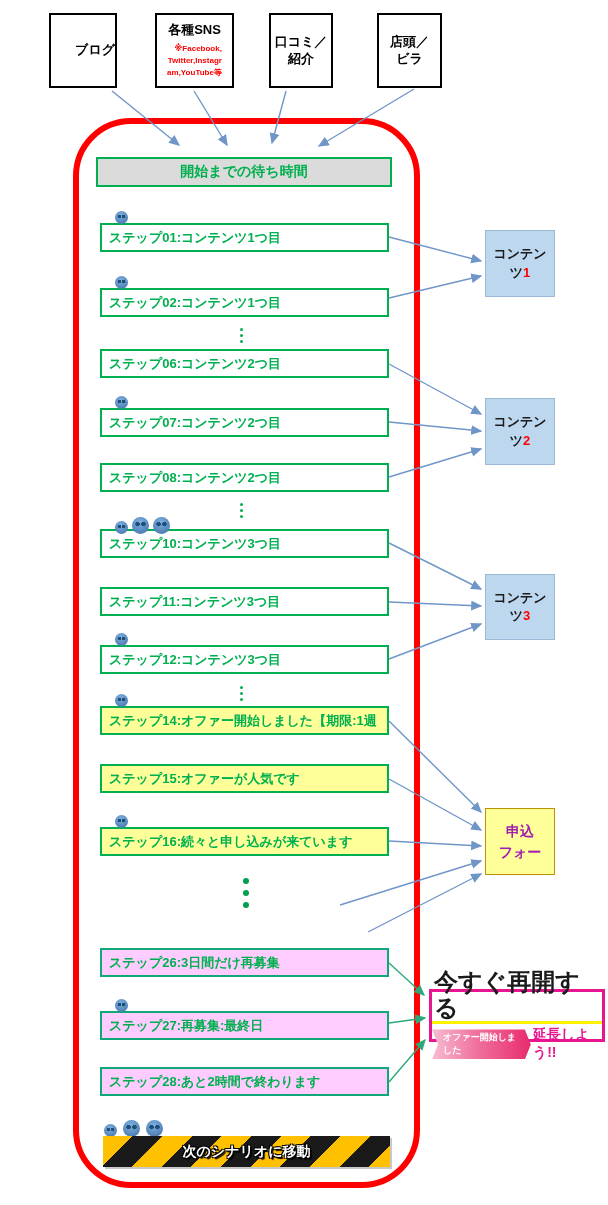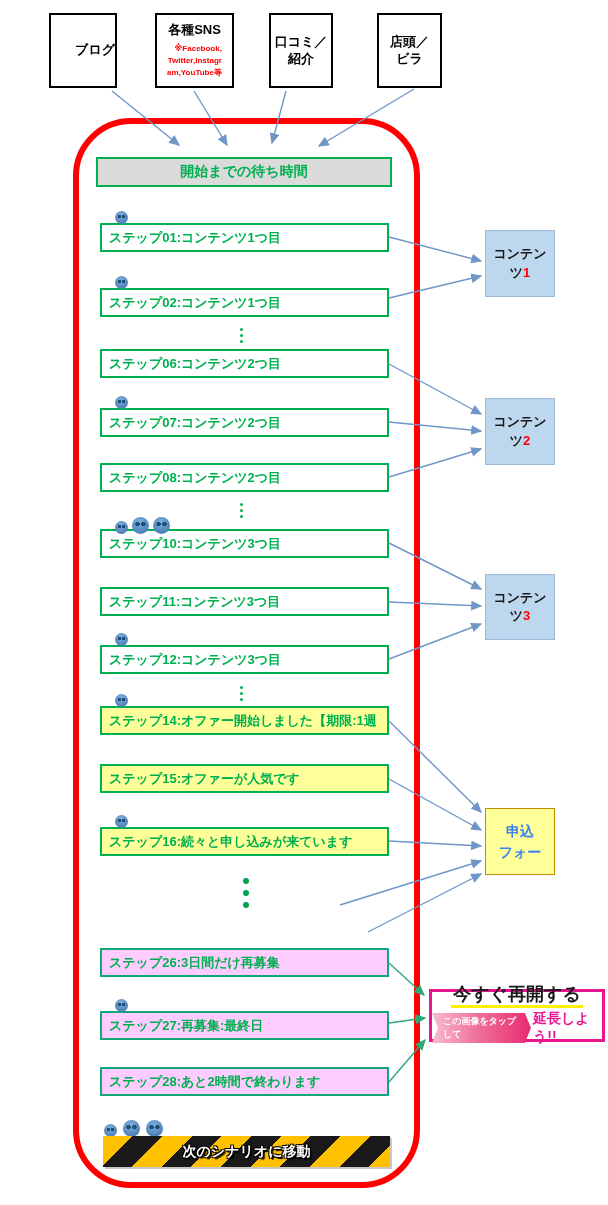--- a/index.html
+++ b/index.html
@@ -59,27 +59,27 @@
   .target{position:absolute;left:485px;width:70px;box-sizing:border-box;background:#BDD7EE;
           border:1px solid #9CB9D8;display:flex;align-items:center;justify-content:center;
           text-align:center;font-weight:bold;font-size:13px;color:#1a1a1a;}
   .target .inner{width:60px;line-height:1.4;word-break:break-all;}
   .target .num{color:#FF0000;}
   .t1{top:230px;height:67px;}
   .t2{top:398px;height:67px;}
   .t3{top:574px;height:66px;justify-content:center;}
   .signup{position:absolute;left:485px;top:808px;width:70px;height:67px;box-sizing:border-box;
           background:#FFFF99;border:1px solid #BF9000;display:flex;align-items:center;justify-content:center;
-          color:#3b82f6;font-weight:bold;font-size:14px;text-align:center;white-space:pre-line;line-height:1.5;}
+          color:#a21caf;font-weight:bold;font-size:14px;text-align:center;white-space:pre-line;line-height:1.5;}
 
   
   .cta{position:absolute;left:429px;top:989px;width:176px;height:53px;box-sizing:border-box;
        background:#fff;border:3px solid #E81591;display:flex;flex-direction:column;
        align-items:center;justify-content:center;gap:1px;}
-  .cta .title{font-size:18px;font-weight:bold;color:#1a1a1a;line-height:1.1;
+  .cta .title{font-size:24px;font-weight:bold;color:#1a1a1a;line-height:1.1;
        border-bottom:3px solid #FFF100;padding:0 2px;}
   .cta .row{display:flex;align-items:center;gap:2px;margin-top:1px;}
   .cta .ribbon{display:inline-block;padding:2px 9px 2px 11px;color:#fff;font-size:9px;font-weight:bold;
        background:linear-gradient(90deg,#F7BCD2 0%,#F0719E 45%,#E82B6E 100%);
        clip-path:polygon(0 0,calc(100% - 6px) 0,100% 50%,calc(100% - 6px) 100%,0 100%,6px 50%);}
   .cta .suffix{color:#E81591;font-size:14px;font-weight:bold;}
 
   svg.wires{position:absolute;left:0;top:0;pointer-events:none;}
 </style>
 </head>
@@ -234,21 +234,21 @@
   </div>
 
   <div class="signup">
     <span>申込
 フォー</span>
   </div>
 
   <div class="cta">
     <span class="title">今すぐ再開する</span>
     <span class="row">
-      <span class="ribbon">この画像をタップして</span>
+      <span class="ribbon">オファー開始しました</span>
       <span class="suffix">延長しよう!!</span>
     </span>
   </div>
 
   <svg class="wires" width="608" height="1205" viewBox="0 0 608 1205">
     <defs>
       <marker id="ab" markerWidth="9" markerHeight="8" refX="7" refY="3.5" orient="auto">
         <path d="M0,0 L8,3.5 L0,7 z" fill="#7096C8"></path>
       </marker>
       <marker id="ag" markerWidth="9" markerHeight="8" refX="7" refY="3.5" orient="auto">

